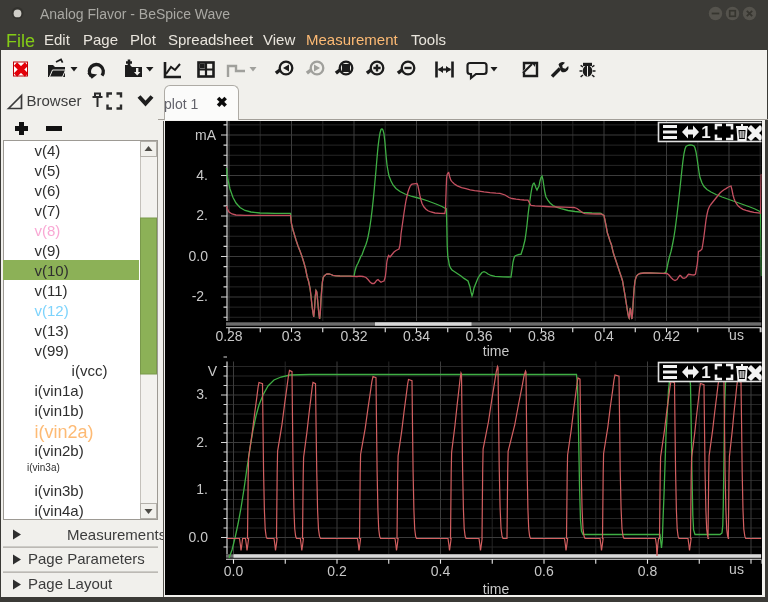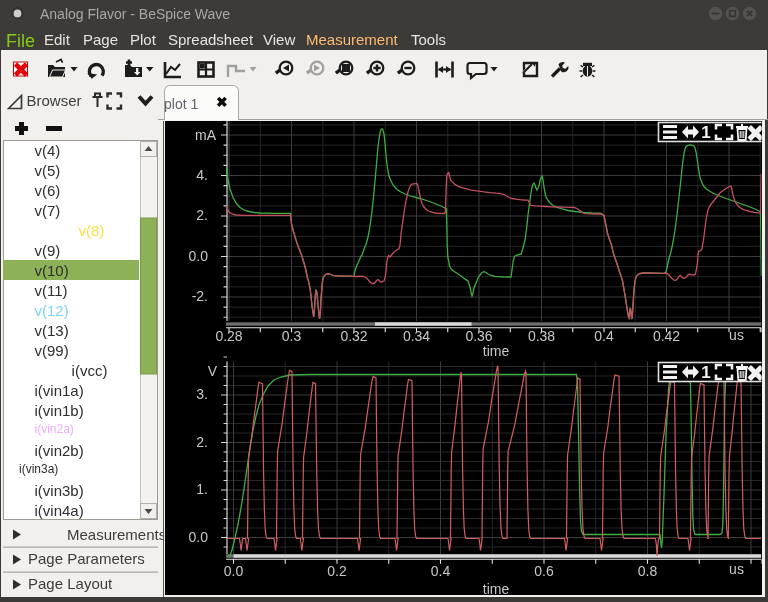--- a/index.html
+++ b/index.html
@@ -110,34 +110,34 @@
 <svg class="abs" style="left:0;top:118px" width="163" height="24">
  <path d="M21.5 4v13M15 10.5h13" stroke="#111" stroke-width="5"></path>
  <path d="M46 10.5h16" stroke="#111" stroke-width="5"></path>
 </svg>
 
 <div class="abs" style="left:2.5px;top:139.5px;width:155px;height:380.5px;background:#fff;border:1px solid #9d9a94;"></div>
 <div style="position:absolute;left:34.5px;top:141.5px;width:110px;height:18px;font-size:15px;color:#2e2e2e;">v(4)</div>
 <div style="position:absolute;left:34.5px;top:161.5px;width:110px;height:18px;font-size:15px;color:#2e2e2e;">v(5)</div>
 <div style="position:absolute;left:34.5px;top:181.5px;width:110px;height:18px;font-size:15px;color:#2e2e2e;">v(6)</div>
 <div style="position:absolute;left:34.5px;top:201.5px;width:110px;height:18px;font-size:15px;color:#2e2e2e;">v(7)</div>
-<div style="position:absolute;left:34.5px;top:221.5px;width:110px;height:18px;font-size:15px;color:#fde047;margin-left:44px;">v(8)</div>
+<div style="position:absolute;left:34.5px;top:221.5px;width:110px;height:18px;font-size:15px;color:#f9a8d4;">v(8)</div>
 <div style="position:absolute;left:34.5px;top:241.5px;width:110px;height:18px;font-size:15px;color:#2e2e2e;">v(9)</div>
 <div style="position:absolute;left:3px;top:259.5px;width:136px;height:20px;background:#8cb157"></div>
 <div style="position:absolute;left:34.5px;top:261.5px;width:110px;height:18px;font-size:15px;color:#2e2e2e;">v(10)</div>
 <div style="position:absolute;left:34.5px;top:281.5px;width:110px;height:18px;font-size:15px;color:#2e2e2e;">v(11)</div>
 <div style="position:absolute;left:34.5px;top:301.5px;width:110px;height:18px;font-size:15px;color:#7dd3fc;">v(12)</div>
 <div style="position:absolute;left:34.5px;top:321.5px;width:110px;height:18px;font-size:15px;color:#2e2e2e;">v(13)</div>
 <div style="position:absolute;left:34.5px;top:341.5px;width:110px;height:18px;font-size:15px;color:#2e2e2e;">v(99)</div>
 <div style="position:absolute;left:34.5px;top:361.5px;width:110px;height:18px;font-size:15px;color:#2e2e2e;text-align:center;">i(vcc)</div>
 <div style="position:absolute;left:34.5px;top:381.5px;width:110px;height:18px;font-size:15px;color:#2e2e2e;">i(vin1a)</div>
 <div style="position:absolute;left:34.5px;top:401.5px;width:110px;height:18px;font-size:15px;color:#2e2e2e;">i(vin1b)</div>
-<div style="position:absolute;left:34.5px;top:421.5px;width:110px;height:18px;font-size:12px;color:#f0abfc;">i(vin2a)</div>
+<div style="position:absolute;left:34.5px;top:421.5px;width:110px;height:18px;font-size:18px;color:#fdba74;">i(vin2a)</div>
 <div style="position:absolute;left:34.5px;top:441.5px;width:110px;height:18px;font-size:15px;color:#2e2e2e;">i(vin2b)</div>
-<div style="position:absolute;left:19px;top:461.5px;width:110px;height:18px;font-size:12px;color:#2e2e2e;">i(vin3a)</div>
+<div style="position:absolute;left:27px;top:461.5px;width:110px;height:18px;font-size:10px;color:#2e2e2e;">i(vin3a)</div>
 <div style="position:absolute;left:34.5px;top:481.5px;width:110px;height:18px;font-size:15px;color:#2e2e2e;">i(vin3b)</div>
 <div style="position:absolute;left:34.5px;top:501.5px;width:110px;height:18px;font-size:15px;color:#2e2e2e;">i(vin4a)</div>
 
 <div class="abs" style="left:139.5px;top:140.5px;width:17px;height:378.5px;background:#f3f2ef;border-left:1px solid #c4c1bb;"></div>
 <div class="abs" style="left:139.5px;top:140.5px;width:17px;height:16px;background:#f1f0ec;border:1px solid #b3b0aa;"></div>
 <div class="abs" style="left:139.5px;top:502.5px;width:17px;height:16px;background:#f1f0ec;border:1px solid #b3b0aa;"></div>
 <svg class="abs" style="left:139.5px;top:140.5px" width="17" height="379">
  <path d="M4.5 10l4 -5l4 5z" fill="#4c4a45"></path>
  <path d="M4.5 368l4 5l4 -5z" fill="#4c4a45"></path>
  <rect x="0.5" y="77" width="16" height="156" fill="#8cb157" stroke="#79994b" stroke-width="1"></rect>

